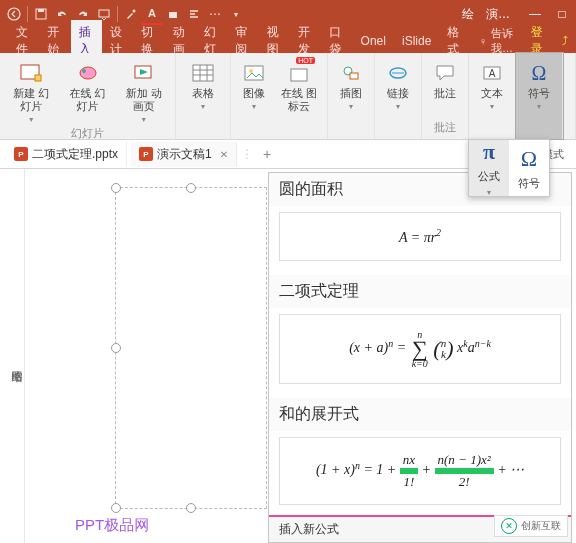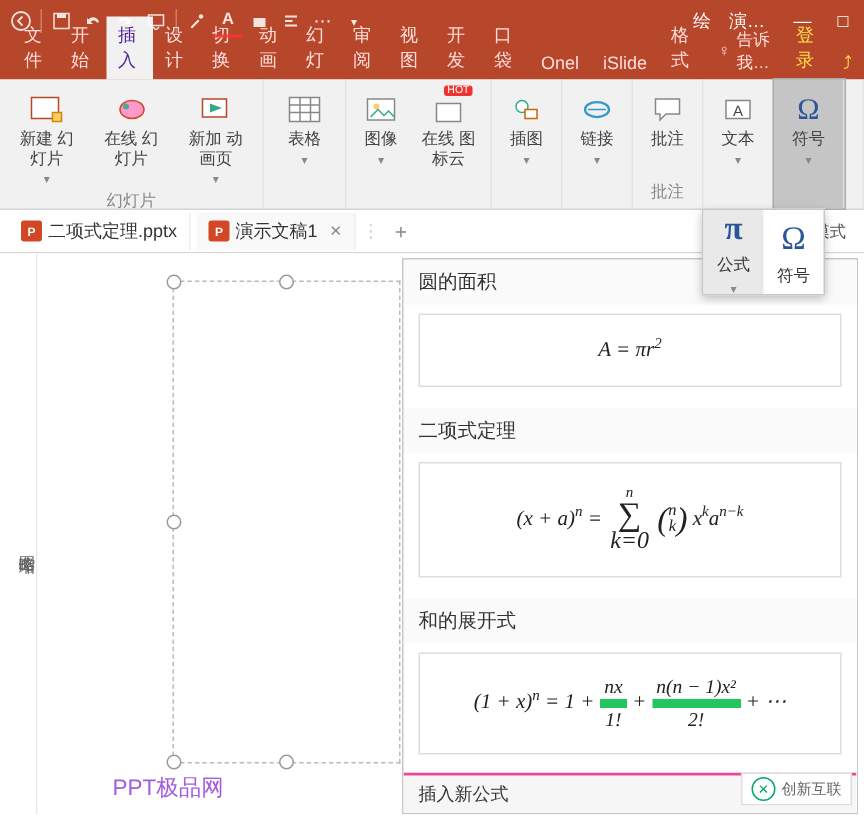--- a/index.html
+++ b/index.html
@@ -2,21 +2,21 @@
 <html><head>
 <meta charset="utf-8">
 <style>
 html,body{margin:0;padding:0;font-family:"Microsoft YaHei","Segoe UI",sans-serif;font-size:12px;background:#fff;color:#333;overflow:hidden}
 .app{width:576px;height:543px;position:relative;display:flex;flex-direction:column}
 .titlebar{height:28px;background:#b7472a;display:flex;align-items:center;padding:0 4px;gap:1px}
 .qat-btn{width:20px;height:20px;display:flex;align-items:center;justify-content:center;color:#fff;opacity:.85}
 .qat-sep{width:1px;height:16px;background:rgba(255,255,255,.3);margin:0 2px}
 .titlebar-txt{color:#fff;margin-left:auto;margin-right:8px;font-size:12px;display:flex;gap:12px;align-items:center}
 .win-btn{width:20px;height:20px;color:#fff;display:flex;align-items:center;justify-content:center;margin-left:6px}
-.tabs{height:25px;background:#b7472a;display:flex;align-items:flex-end;padding-left:8px}
+.tabs{height:25px;background:#b7472a;display:flex;align-items:center;padding-left:8px}
 .tab{padding:4px 8px;color:#fdd;font-size:12px;cursor:pointer}
 .tab.active{background:#f1f1f1;color:#4c1d95}
 .tell-me{margin-left:auto;color:#fdd;font-size:11px;padding:4px 8px;display:flex;align-items:center;gap:4px}
 .login{color:#fde047;padding:4px 8px;font-size:12px}
 .ribbon{height:86px;background:#f1f1f1;border-bottom:1px solid #d4d4d4;display:flex;position:relative}
 .ribbon-group{display:flex;flex-direction:column;align-items:center;padding:2px 6px;border-right:1px solid #e3e3e3}
 .ribbon-items{display:flex;gap:6px;flex:1;align-items:flex-start;padding-top:4px}
 .ribbon-btn{display:flex;flex-direction:column;align-items:center;gap:2px;padding:2px 2px;font-size:11px;color:#444;min-width:30px}
 .ribbon-btn.big{min-width:38px}
 .ribbon-btn .ico{width:24px;height:24px;display:flex;align-items:center;justify-content:center}
@@ -37,30 +37,30 @@
 .doc-right{margin-left:auto;font-size:11px;color:#555;padding-right:6px}
 .workspace{flex:1;display:flex;position:relative;background:#fff}
 .left-rail{width:24px;background:#fff;border-right:1px solid #e8e8e8;display:flex;align-items:flex-start;justify-content:center;padding-top:12px;writing-mode:vertical-rl;font-size:11px;color:#666}
 .canvas{flex:1;position:relative;background:#fff;overflow:hidden}
 .slide-ph{position:absolute;left:90px;top:18px;width:150px;height:320px;border:1px dashed #bbb}
 .ph-handle{width:8px;height:8px;border:1px solid #999;background:#fff;position:absolute;border-radius:50%}
 .watermark{position:absolute;left:50px;bottom:8px;color:#a45be0;font-size:15px}
 .rotate-ico{position:absolute;left:275px;top:162px;width:22px;height:22px;border:2px solid #b7472a;border-radius:50%;border-left-color:transparent}
 .rotate-ico::after{content:"";position:absolute;right:-2px;top:2px;border:4px solid transparent;border-top-color:#b7472a}
 .formula-panel{position:absolute;right:4px;top:3px;width:302px;bottom:0;background:#fff;border:1px solid #c7c7c7;overflow-y:auto}
-.fp-section-title{padding:6px 10px;font-size:13px;color:#333;background:#fafafa}
+.fp-section-title{padding:6px 10px;font-size:16px;color:#333;background:#fafafa}
 .fp-card{margin:6px 10px 14px 10px;border:1px solid #ddd;padding:14px 6px;text-align:center;font-family:"Cambria Math","Times New Roman",serif;font-size:14px;font-style:italic;color:#222}
 .fp-new{border-top:2px solid #ec4899;padding:4px 10px;font-size:12px;background:#f6f6f6;position:sticky;bottom:0}
 .frac{display:inline-block;text-align:center;vertical-align:middle;font-size:13px}
 .frac .n{display:block;border-bottom:6px solid #22c55e;padding:0 3px}
 .frac .d{display:block;padding:0 3px}
 .sum{display:inline-block;text-align:center;vertical-align:middle;margin:0 2px}
 .sum .top{display:block;font-size:10px}
 .sum .sig{display:block;font-size:22px;line-height:18px;font-style:normal}
-.sum .bot{display:block;font-size:16px}
+.sum .bot{display:block;font-size:10px}
 .binom{display:inline-block;vertical-align:middle}
 .binom::before{content:"(";font-size:22px;vertical-align:middle}
 .binom::after{content:")";font-size:22px;vertical-align:middle}
 .binom-in{display:inline-block;text-align:center;font-size:11px;line-height:1;vertical-align:middle}
 .binom-in span{display:block}
 sup{font-size:10px}
 .brand{position:absolute;right:8px;bottom:6px;background:#fff;border:1px solid #ddd;padding:2px 6px;font-size:10px;color:#666;display:flex;align-items:center;gap:4px;z-index:30}
 .brand .b-ico{width:14px;height:14px;border:1px solid #0a6;border-radius:50%;color:#0a6;display:flex;align-items:center;justify-content:center;font-size:9px}
 svg{display:block}
 </style>

